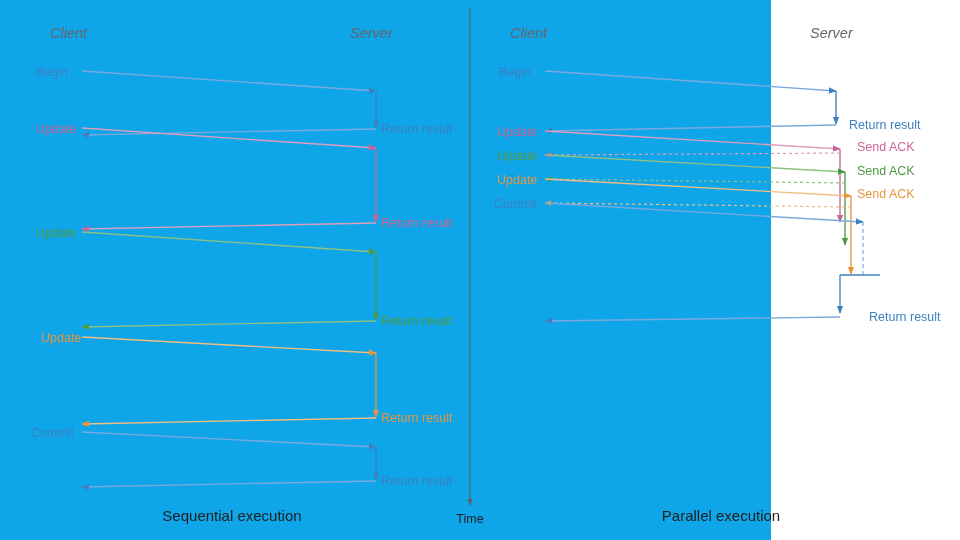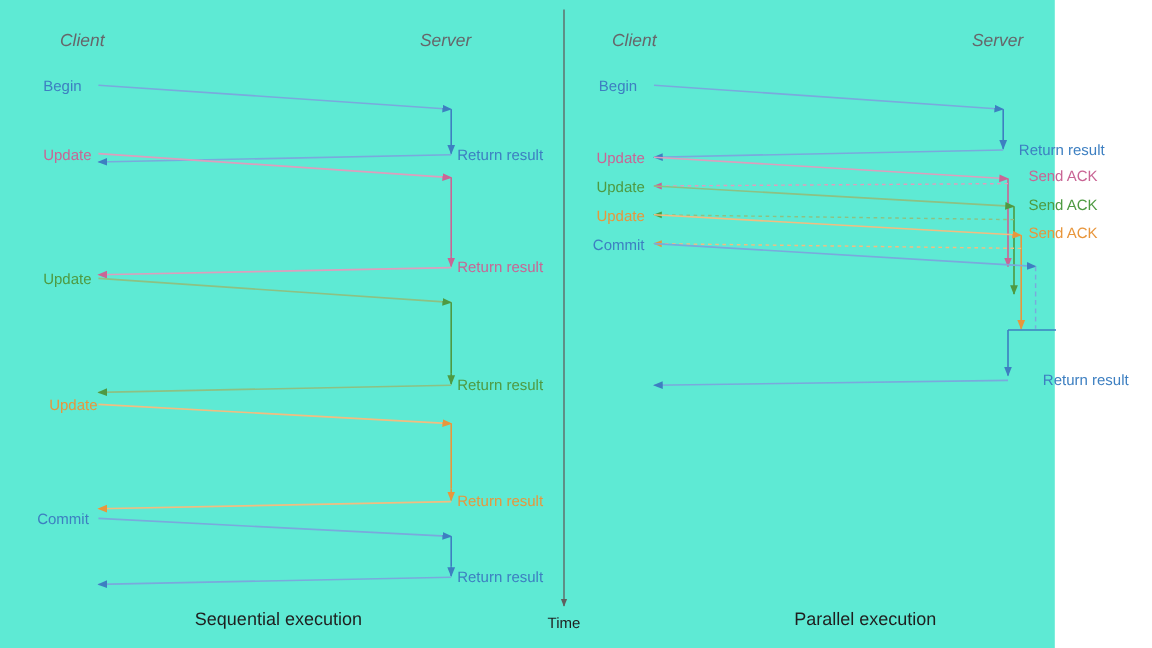--- a/index.html
+++ b/index.html
@@ -8,23 +8,23 @@
     background: #ffffff;
   }
   body {
     width: 960px;
     height: 540px;
     overflow: hidden;
     font-family: "Liberation Sans", sans-serif;
   }
   #stage {
     position: relative;
-    width: 879px;
+    width: 771px;
     height: 540px;
-    background: #5eead4;
+    background: #0ea5e9;
   }
   svg.diagram {
     position: absolute;
     left: 0;
     top: 0;
     width: 960px;
     height: 540px;
   }
   .lane-header {
     font-style: italic;

